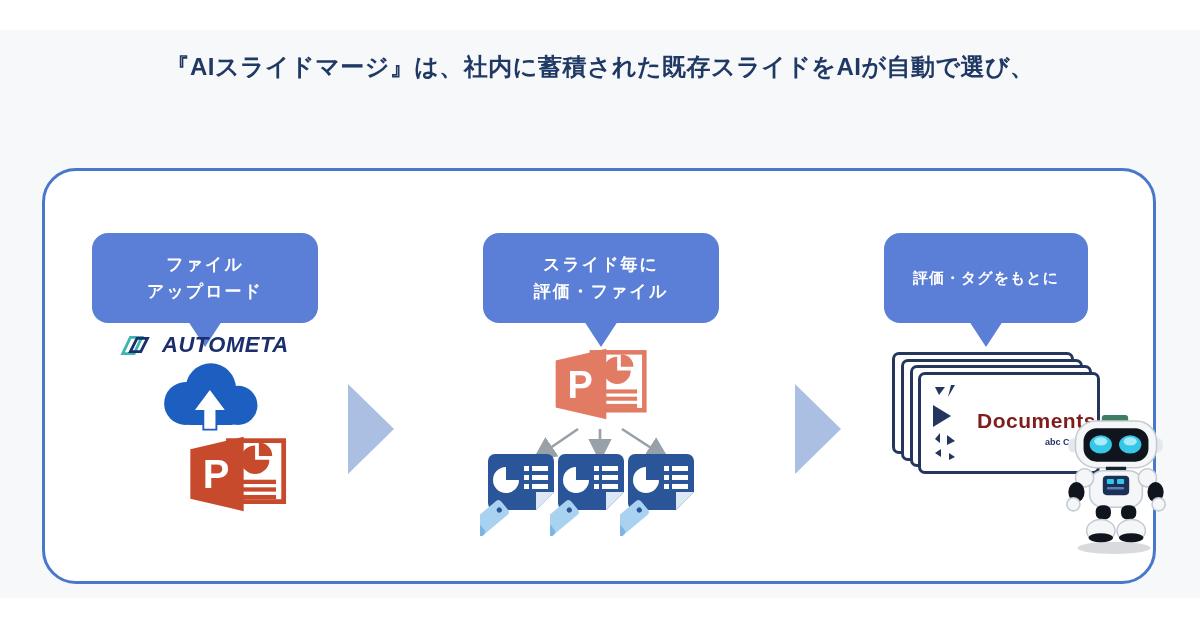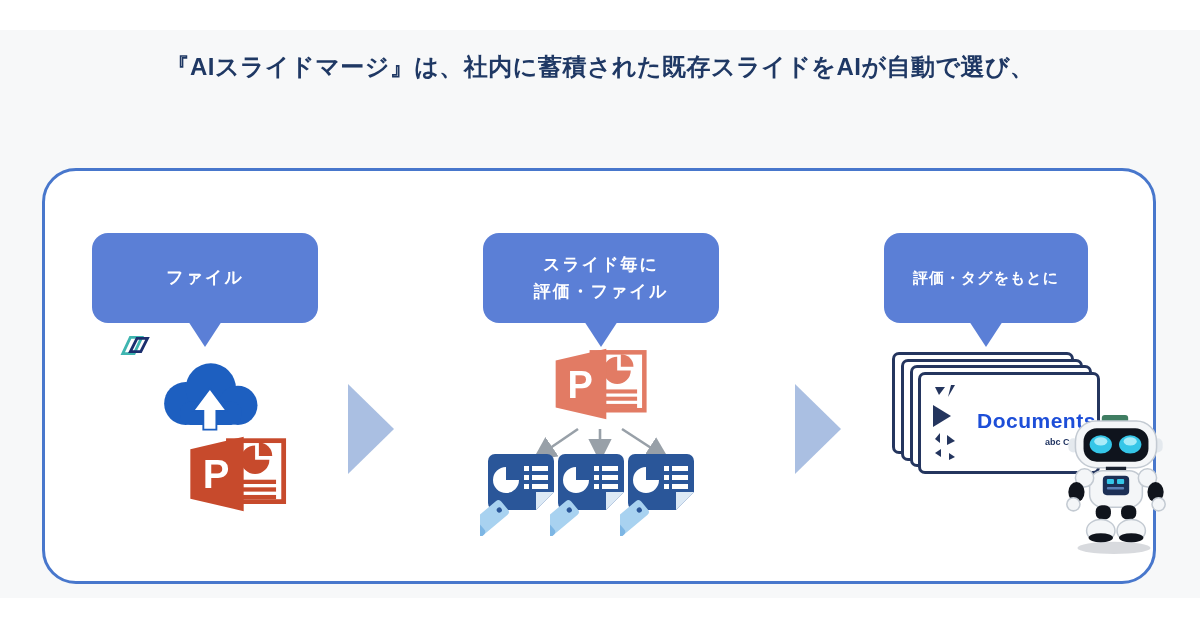--- a/index.html
+++ b/index.html
@@ -67,21 +67,21 @@
     position:absolute; width:182px; height:102px; background:#ffffff;
     border:3px solid #24355e; border-radius:7px;
   }
   .sc0 { left:0;    top:0; }
   .sc1 { left:9px;  top:7px; }
   .sc2 { left:18px; top:13px; }
   .sc3 { left:26px; top:20px; }
   .stack-front { display:block; }
   .stack-title {
     position:absolute; left:56px; top:34px; width:118px; text-align:center;
-    color:#1d4ed8; font-weight:bold; font-size:21px; letter-spacing:0.5px;
+    color:#7f1d1d; font-weight:bold; font-size:21px; letter-spacing:0.5px;
   }
   .stack-sub {
     position:absolute; left:76px; top:62px; width:86px; text-align:right;
     color:#1b2f5e; font-weight:bold; font-size:9px;
   }
   .stack-deco { position:absolute; left:10px; top:8px; }
 
   .robot { position:absolute; left:1052px; top:414px; z-index:5; }
 </style>
 </head>
@@ -91,39 +91,41 @@
   <div class="band"></div>
 
   <div class="headline">
     <div>『AIスライドマージ』は、社内に蓄積された既存スライドをAIが自動で選び、</div>
   </div>
 
   <div class="panel"></div>
 
   <div class="bubble bubble1">
     <div>ファイル</div>
+    <div>アップロード</div>
     <div class="tail"></div>
   </div>
 
   <div class="bubble bubble2">
     <div>スライド毎に</div>
     <div>評価・ファイル</div>
     <div class="tail"></div>
   </div>
 
   <div class="bubble bubble3">
     <div>評価・タグをもとに</div>
     <div class="tail"></div>
   </div>
 
   <div class="logo">
     <svg width="38" height="30" viewBox="0 0 40 30">
       <path d="M5,24 L13,7 L25,7 L17,24 Z" fill="none" stroke="#3fb5b0" stroke-width="3"></path>
       <path d="M13,22 L20,8 L31,8 L24,22 Z" fill="none" stroke="#1b2f6e" stroke-width="3"></path>
     </svg>
+    <span class="logo-text">AUTOMETA</span>
   </div>
 
   <div class="cloud-wrap">
     <svg width="112" height="80" viewBox="0 0 120 84">
       <circle cx="36" cy="50" r="23" fill="#1d5fc0"></circle>
       <circle cx="63" cy="34" r="27" fill="#1d5fc0"></circle>
       <circle cx="92" cy="52" r="21" fill="#1d5fc0"></circle>
       <rect x="30" y="48" width="66" height="25" rx="11" fill="#1d5fc0"></rect>
       <path d="M62,34 L80,58 L69,58 L69,78 L55,78 L55,58 L44,58 Z" fill="#ffffff" stroke="#1d5fc0" stroke-width="2"></path>
     </svg>

